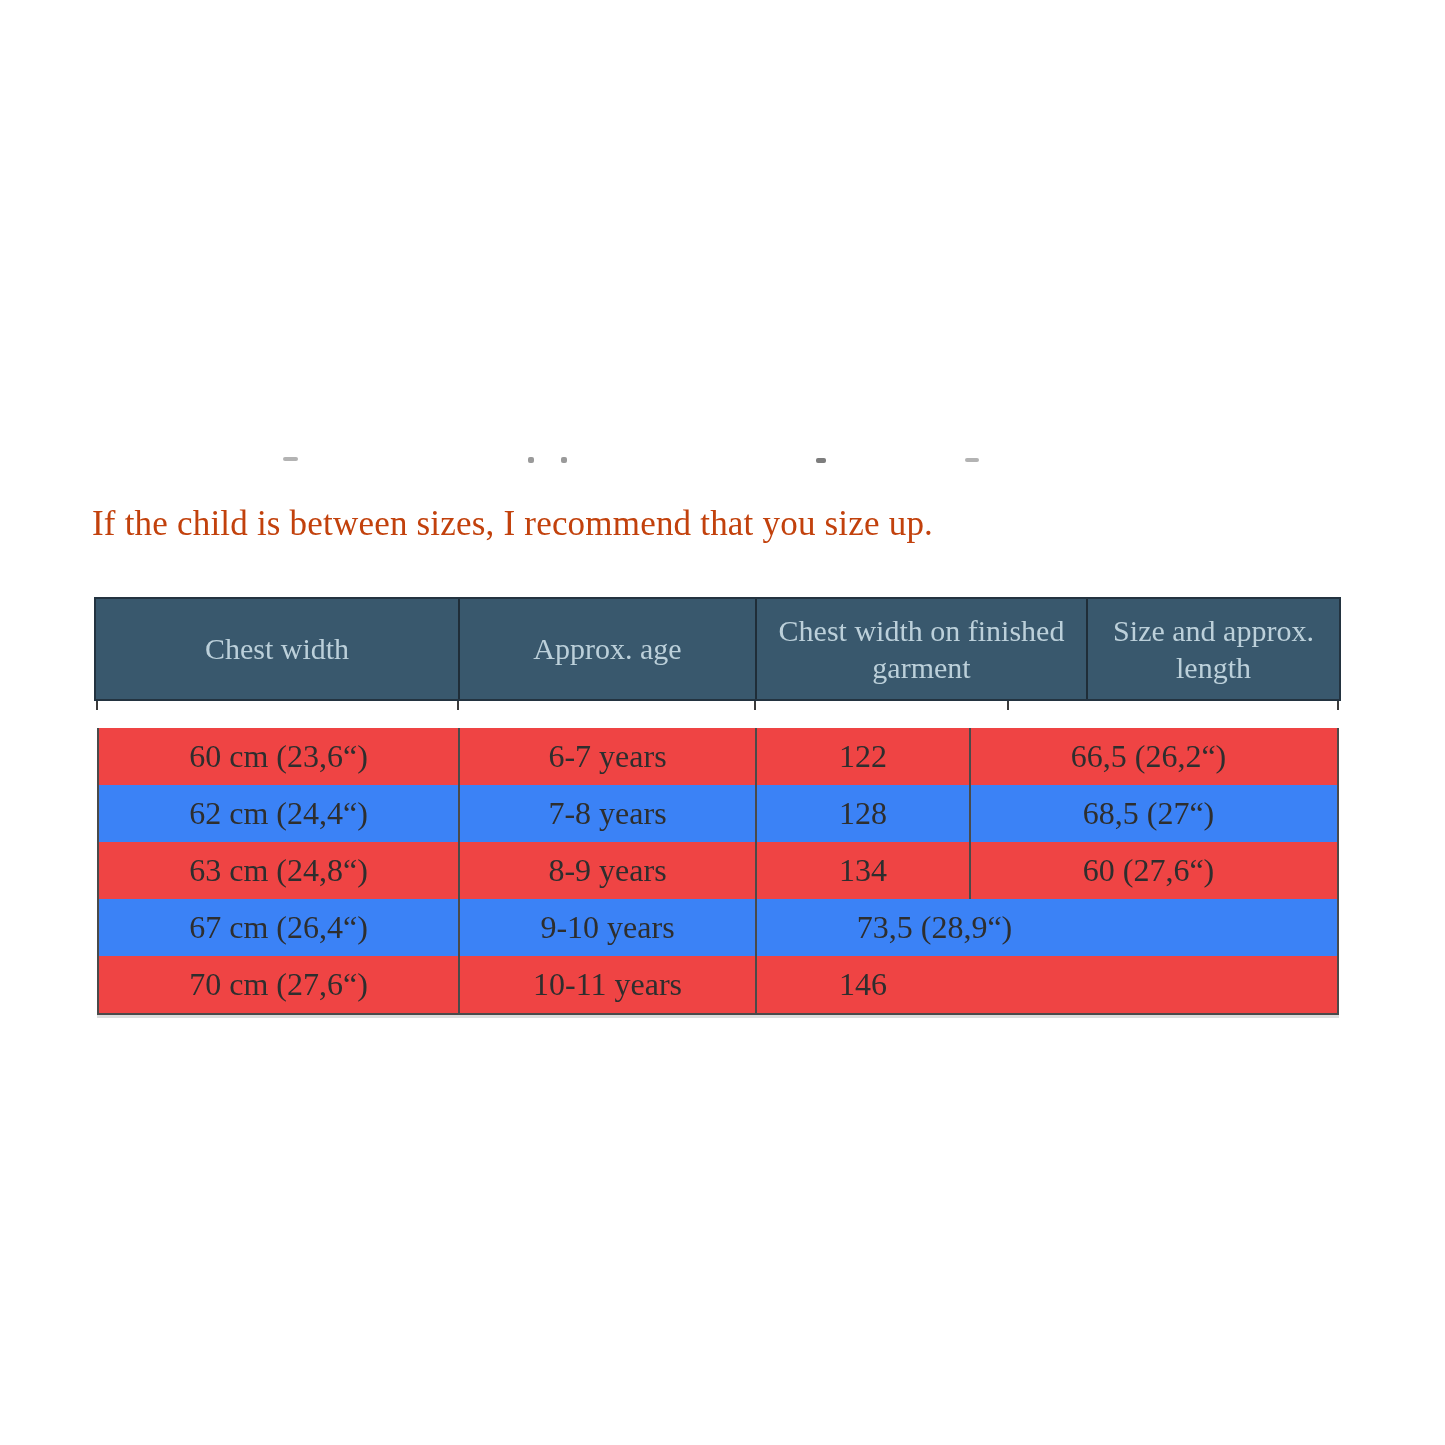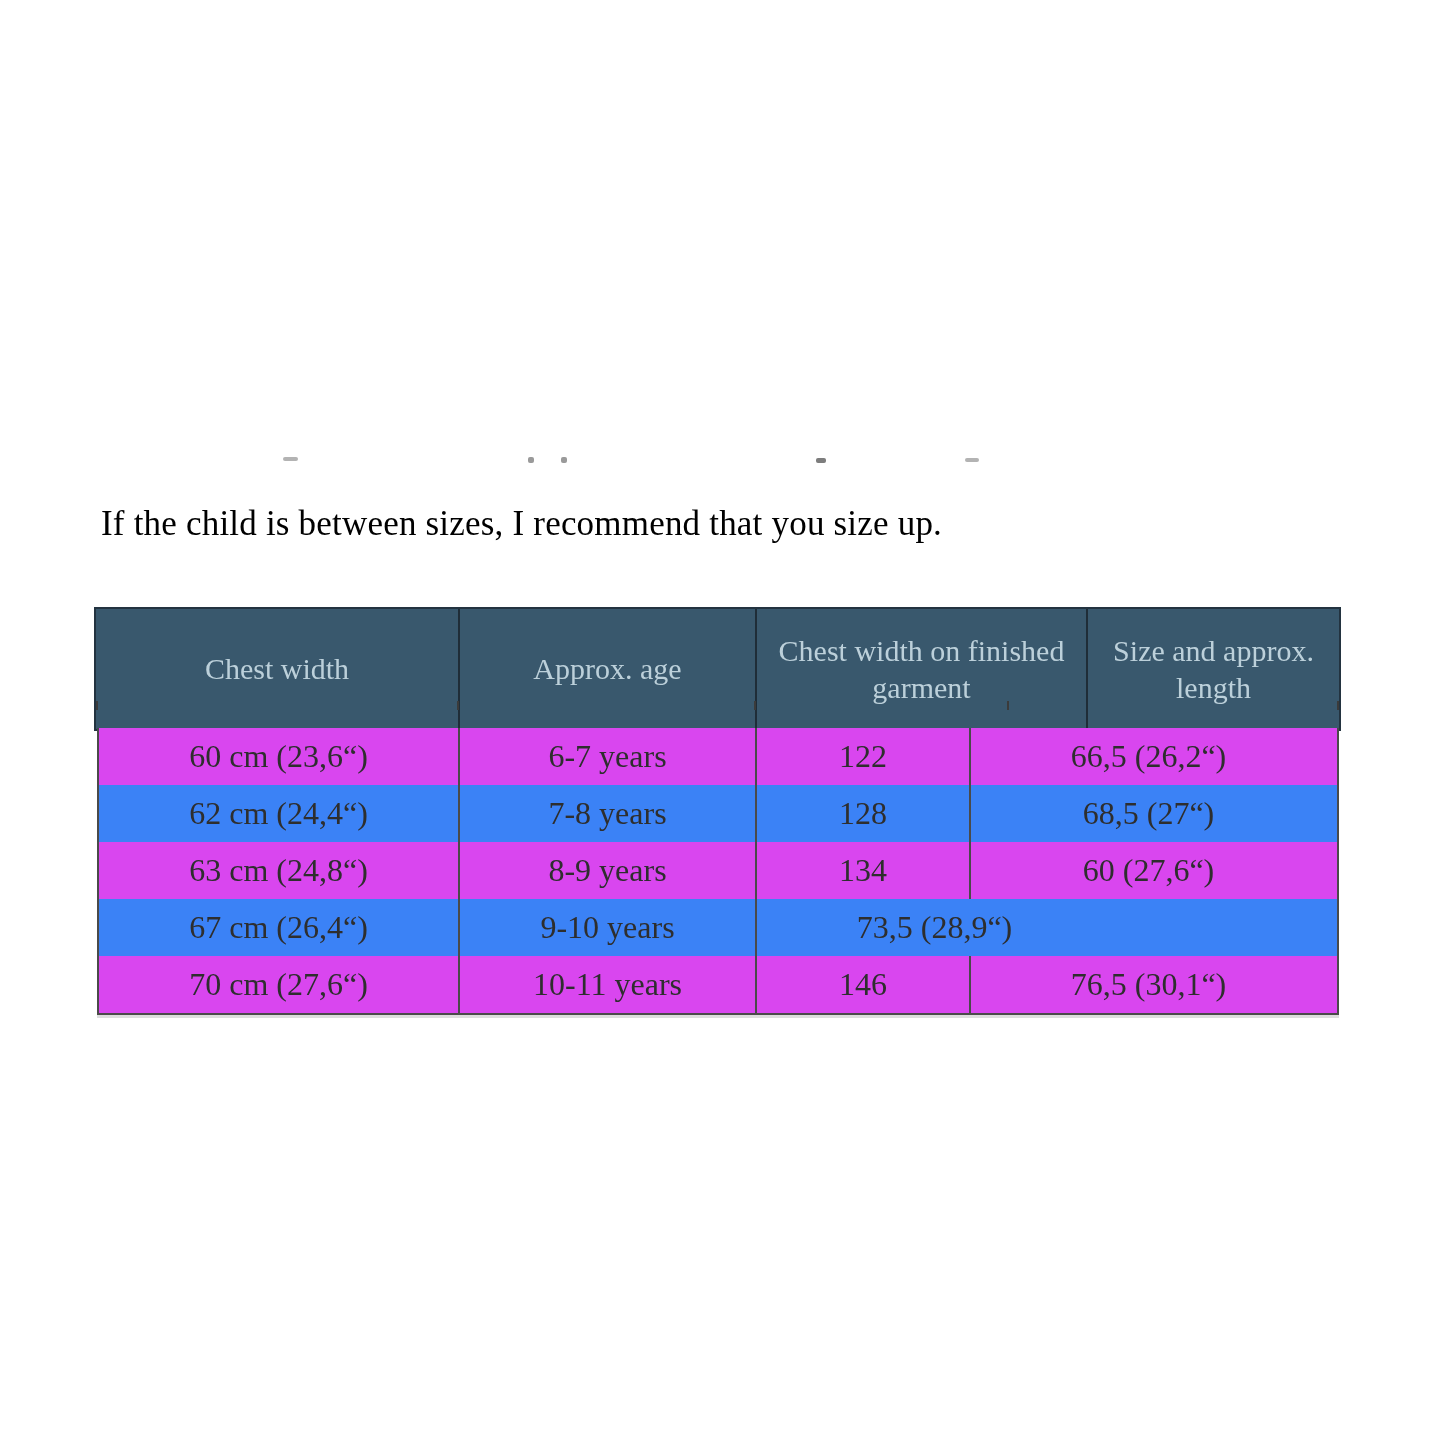--- a/index.html
+++ b/index.html
@@ -23,40 +23,39 @@
   }
   .remnant-1 { left: 283px; top: 457px; width: 15px; height: 4px; background: #b3b3b3; }
   .remnant-2 { left: 528px; top: 457px; width: 6px;  height: 6px; background: #9a9a9a; }
   .remnant-3 { left: 561px; top: 457px; width: 6px;  height: 6px; background: #9a9a9a; }
   .remnant-4 { left: 816px; top: 458px; width: 10px; height: 5px; background: #7d7d7d; }
   .remnant-5 { left: 965px; top: 458px; width: 14px; height: 4px; background: #b3b3b3; }
 
   
   .note {
     position: absolute;
-    left: 101px;
+    left: 92px;
     top: 504px;
     width: 1250px;
     font-size: 35px;
-    color: #000000;
+    color: #c2410c;
     letter-spacing: 0.2px;
   }
 
   
   .thead {
     position: absolute;
     left: 94px;
     top: 597px;
     width: 1247px;
-    height: 124px;
+    height: 104px;
     box-sizing: border-box;
     background: #39586d;
     border: 2px solid #233340;
     display: flex;
-    margin-top: 10px;
   }
   .thead .hcell {
     box-sizing: border-box;
     display: flex;
     align-items: center;
     justify-content: center;
     text-align: center;
     color: #bcd0da;
     font-size: 30px;
     line-height: 1.25;
@@ -90,21 +89,21 @@
     width: 1242px;
     box-sizing: border-box;
     border-left: 2px solid #4a4a4a;
     border-right: 2px solid #4a4a4a;
     border-bottom: 2px solid #4a4a4a;
     box-shadow: 0 3px 0 rgba(180,180,180,0.45);
   }
   .trow {
     display: flex;
     height: 57px;
-    background: #d946ef;
+    background: #ef4444;
   }
   .trow.striped { background: #3b82f6; }
   .tcell {
     box-sizing: border-box;
     display: flex;
     align-items: center;
     justify-content: center;
     text-align: center;
     font-size: 32px;
     color: #2e2e2e;
@@ -161,17 +160,16 @@
     </div>
     <div class="trow striped">
       <div class="tcell bcol1">67 cm (26,4“)</div>
       <div class="tcell bcol2">9-10 years</div>
       <div class="tcell bcol4">73,5 (28,9“)</div>
     </div>
     <div class="trow">
       <div class="tcell bcol1">70 cm (27,6“)</div>
       <div class="tcell bcol2">10-11 years</div>
       <div class="tcell bcol3">146</div>
-      <div class="tcell bcol4">76,5 (30,1“)</div>
     </div>
   </div>
 
 </div>
 
 </body></html>

